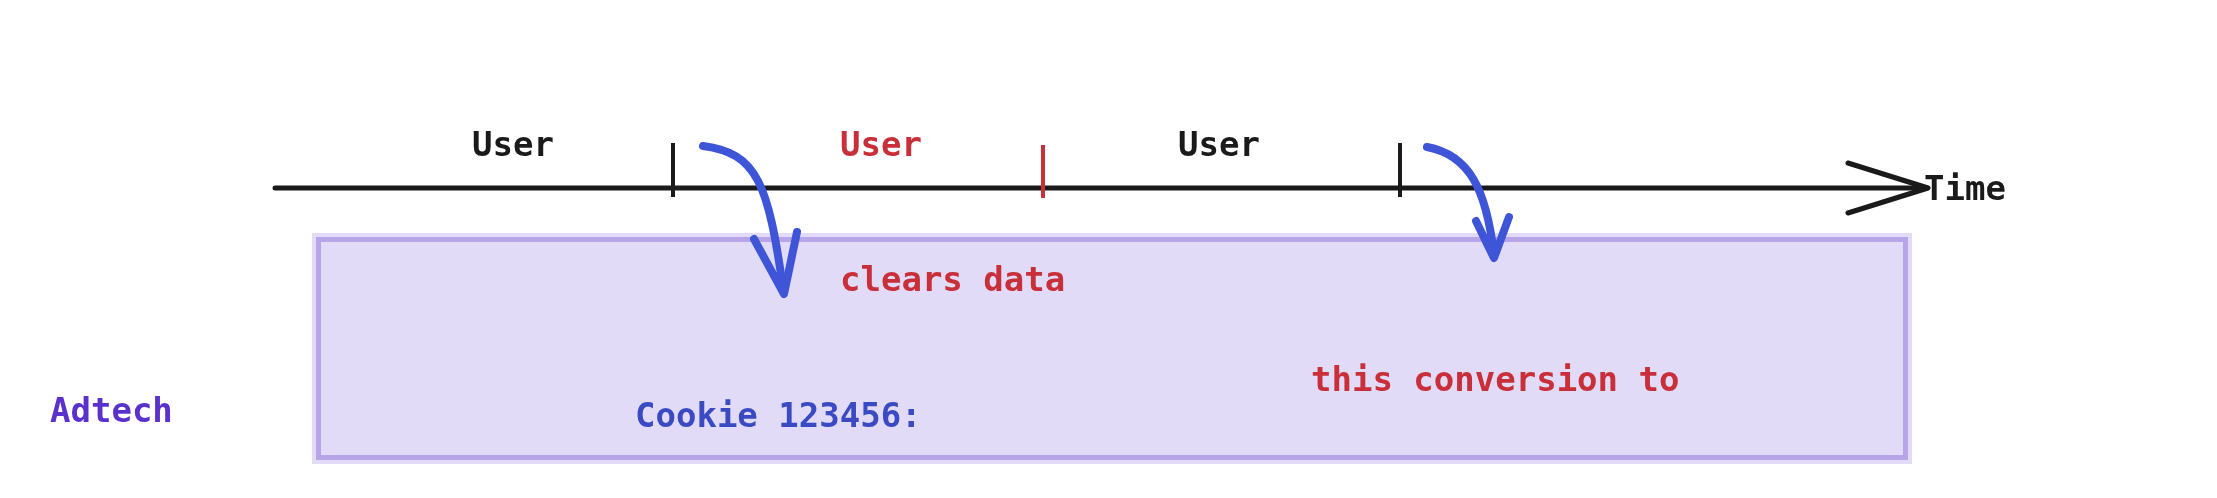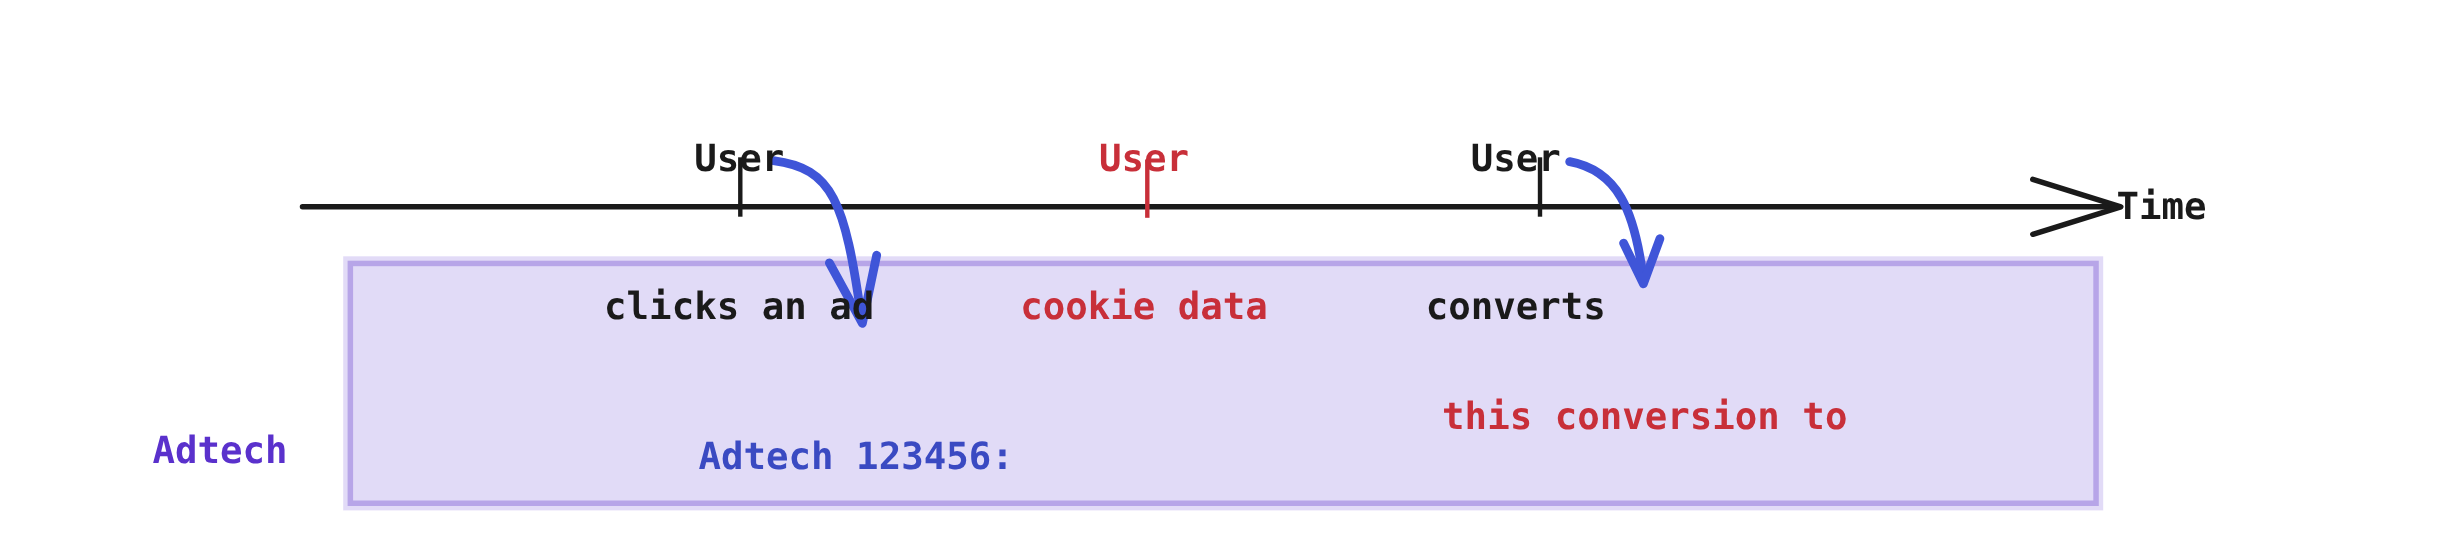--- a/index.html
+++ b/index.html
@@ -29,21 +29,21 @@
     box-shadow: 0 0 0 4px rgba(211,199,243,0.65);
     z-index: 1;
   }
   .txt {
     position: absolute;
     z-index: 5;
     font-size: 34px;
     line-height: 45px;
     white-space: pre;
   }
-  .center { text-align: center; }
+  .center { }
   .black  { color: #1a1a1a; }
   .red    { color: #c82f39; }
   .blue   { color: #3a4ac2; }
   .purple { color: #5a31cc; }
 
   .event-click   { left: 472px;  top: 32px;  width: 400px; }
   .event-clear   { left: 840px;  top: 32px;  width: 400px; }
   .event-convert { left: 1178px; top: 32px;  width: 400px; }
   .time-label    { left: 1924px; top: 166px; }
   .adtech-label  { left: 50px;   top: 298px; width: 300px; }
@@ -69,42 +69,40 @@
 
     <path d="M 703 146 C 757 153, 768 183, 783 288" fill="none" stroke="#3f55d8" stroke-width="8" stroke-linecap="round"></path>
     <polyline points="754,239 784,294 797,232" fill="none" stroke="#3f55d8" stroke-width="8" stroke-linecap="round" stroke-linejoin="round"></polyline>
 
     <path d="M 1427 147 C 1470 155, 1486 190, 1494 254" fill="none" stroke="#3f55d8" stroke-width="8" stroke-linecap="round"></path>
     <polyline points="1476,221 1494,258 1509,217" fill="none" stroke="#3f55d8" stroke-width="8" stroke-linecap="round" stroke-linejoin="round"></polyline>
   </svg>
 
   <div class="txt center black event-click">
     <div>User</div>
-    <div>clicks an ad</div>
   </div>
 
   <div class="txt center red event-clear">
     <div>User</div>
-    <div>cookie data</div>
+    <div>clears data</div>
   </div>
 
   <div class="txt center black event-convert">
     <div>User</div>
-    <div>converts</div>
   </div>
 
   <div class="txt black time-label">Time</div>
 
   <div class="txt center purple adtech-label">
     <div>Adtech</div>
     
   </div>
 
   <div class="txt blue cookie-note">
-    <div>Adtech 123456:</div>
+    <div>Cookie 123456:</div>
     
   </div>
 
   <div class="txt red conv-note">
     <div>this conversion to</div>
     
     
   </div>
 
 </div>

